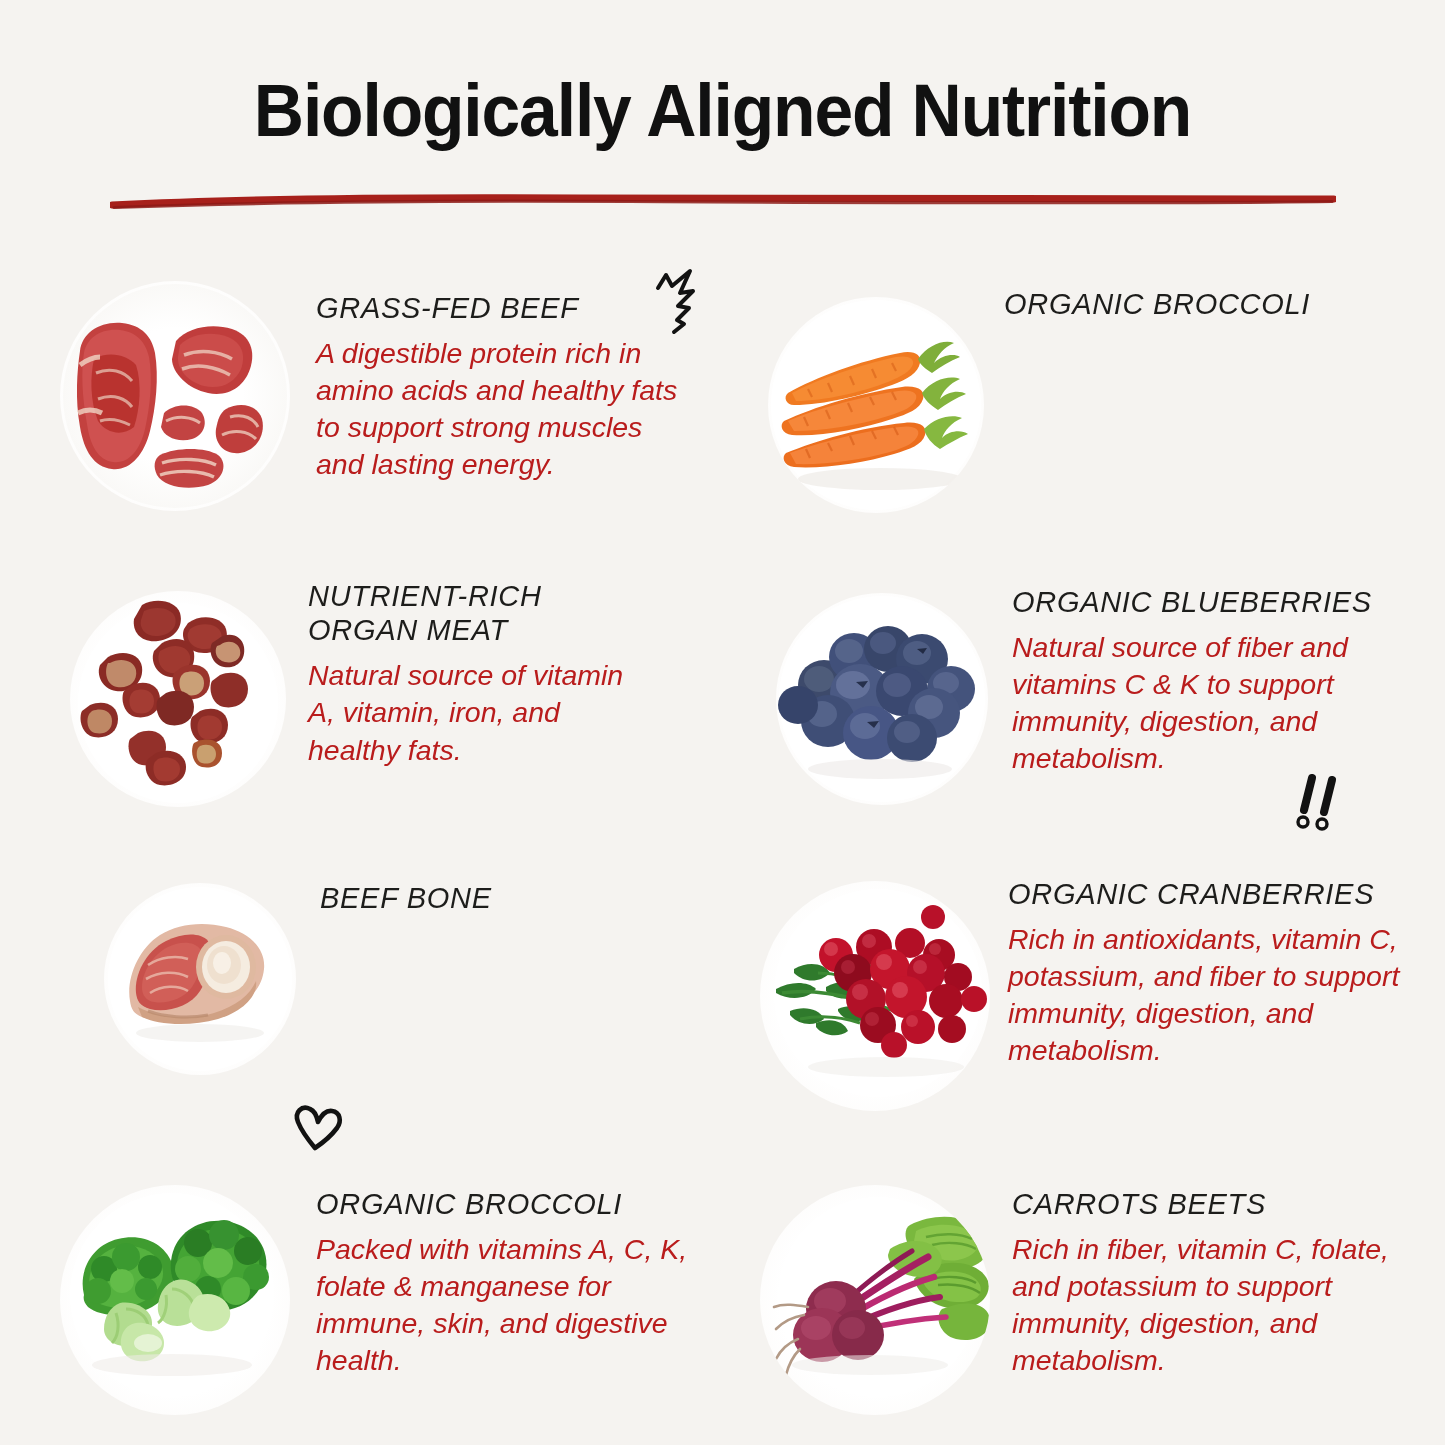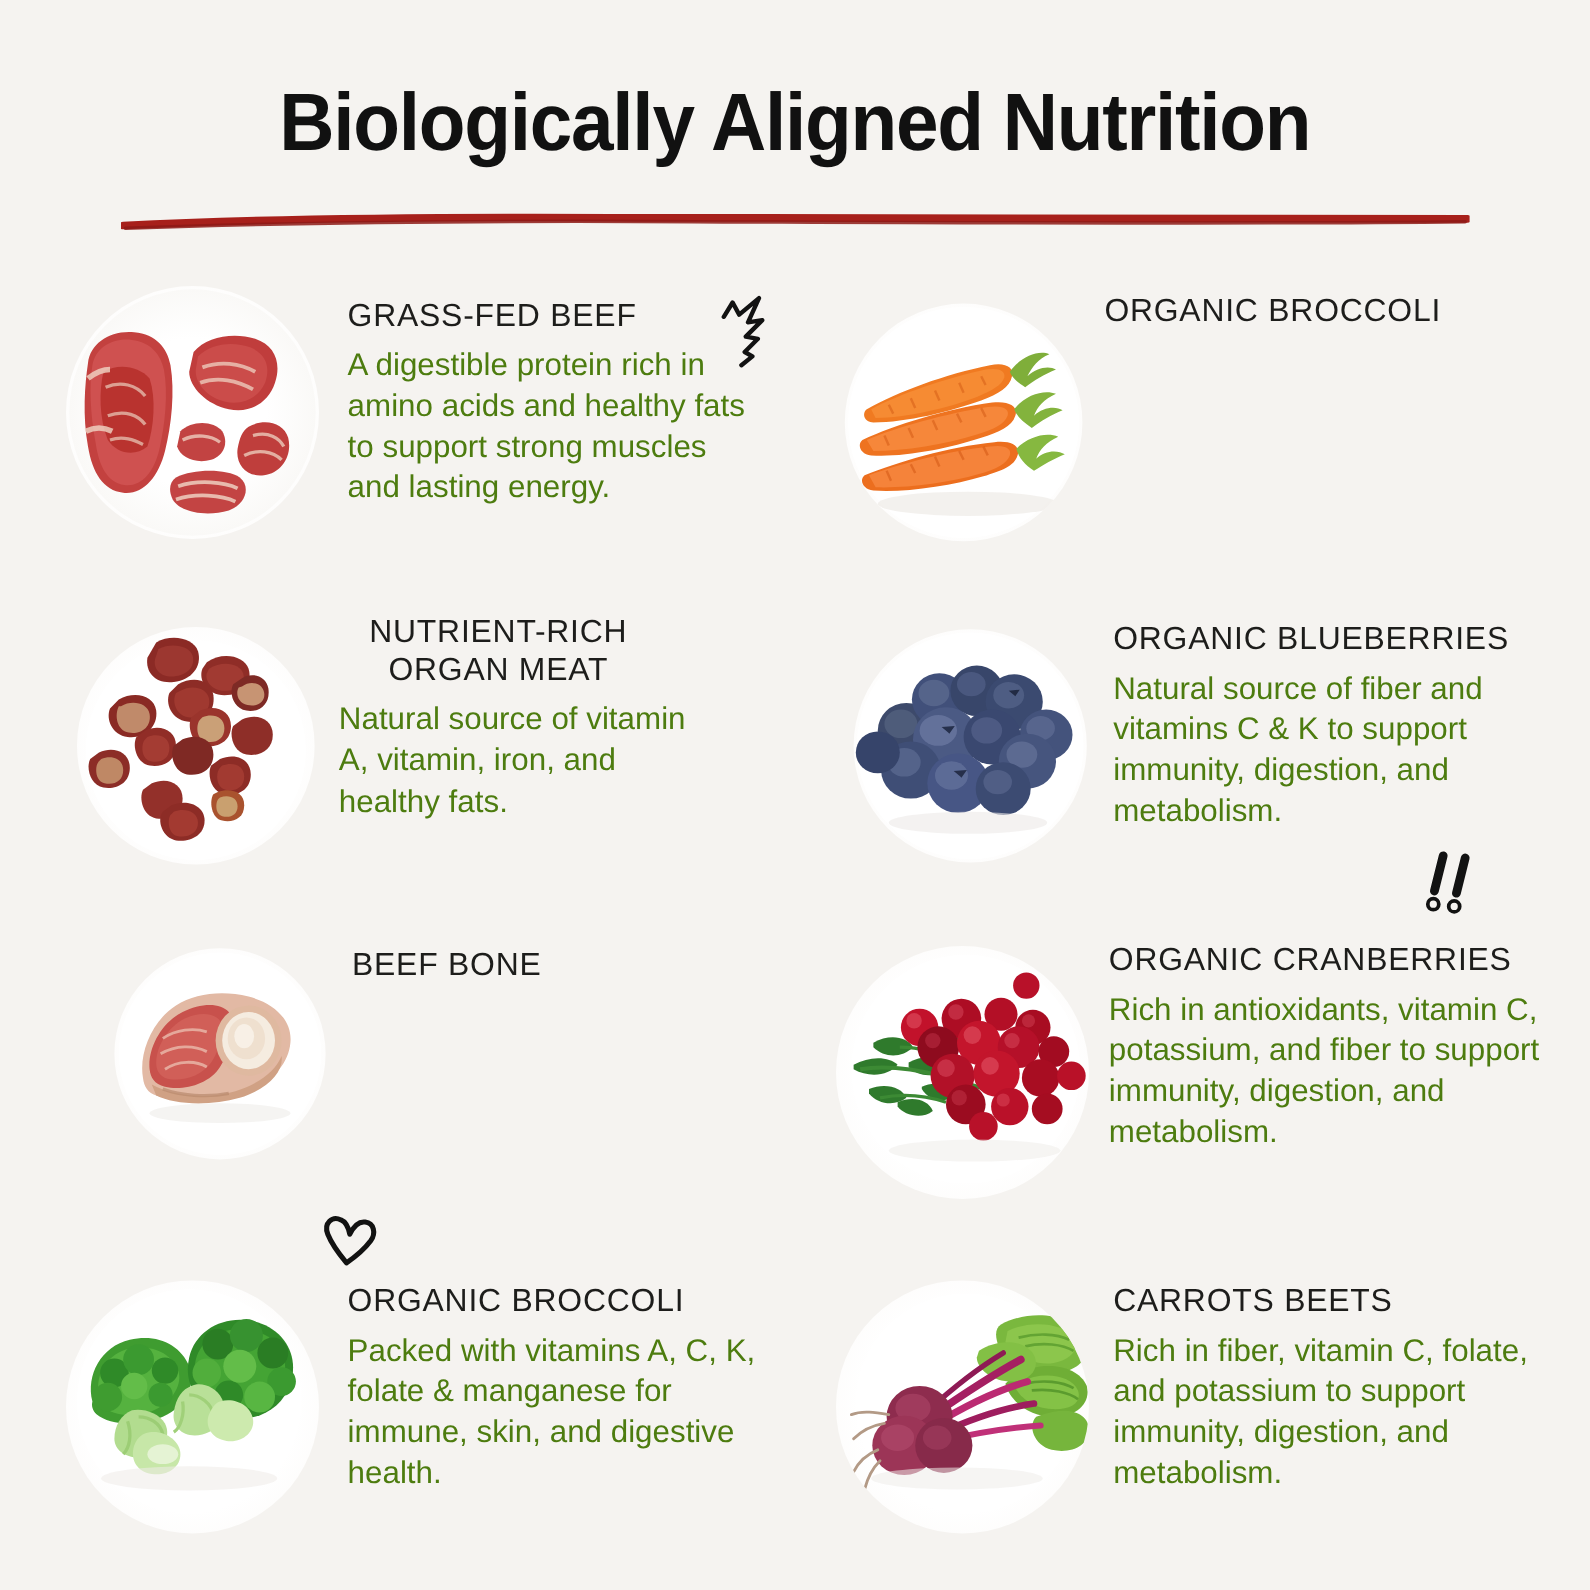--- a/index.html
+++ b/index.html
@@ -42,28 +42,29 @@
     margin: 44px auto 0 auto;
     width: 1226px;
     height: 22px;
     position: relative;
   }
   .rule-wrap svg { display: block; width: 100%; height: 100%; }
 
   
   .grid {
     position: absolute;
-    top: 256px;
+    top: 277px;
     left: 0;
     width: 1293px;
     display: grid;
     grid-template-columns: 660px 665px;
     column-gap: 40px;
     padding-left: 58px;
     box-sizing: border-box;
+    font-style: italic;
   }
 
   .item {
     display: flex;
     align-items: flex-start;
     margin-bottom: 0;
     position: relative;
   }
   .item .thumb {
     flex: 0 0 auto;
@@ -78,21 +79,21 @@
     letter-spacing: 0.7px;
     font-weight: 400;
     color: #1d1d1b;
     margin: 0 0 10px 0;
     line-height: 1.18;
     white-space: pre-line;
   }
   .item-desc {
     font-size: 28.5px;
     line-height: 1.30;
-    color: #4d7c0f;
+    color: #b91c1c;
     margin: 0;
     max-width: 395px;
   }
 
   
   .cell { position: relative; }
   .cell-left  .item-desc { max-width: 380px; }
   .cell-right .item-desc { max-width: 415px; }
 
   
@@ -257,21 +258,21 @@
                 <path d="M68,142 C82,136 96,142 96,156 C96,170 84,176 72,174 C60,172 56,156 60,148 Z" fill="#93302a"></path>
                 <path d="M128,150 C140,146 152,150 152,162 C152,174 142,178 132,176 C122,174 120,158 124,152 Z" fill="#a9522e"></path>
                 <path d="M130,155 C138,152 146,155 146,163 C146,171 139,174 132,172 C125,170 126,158 129,156 Z" fill="#c9a06f"></path>
                 <path d="M86,162 C100,156 116,162 116,176 C116,190 102,196 90,194 C78,192 72,176 78,168 Z" fill="#8d2c26"></path>
                 <path d="M88,168 C98,164 110,168 110,178 C110,188 100,192 91,190 C82,188 82,172 86,170 Z" fill="#a33a31"></path>
               </g>
             </svg>
           </div>
         </div>
         <div class="copy" style="padding-left:22px;padding-top:6px;">
-          <div class="item-title" style="white-space:normal;max-width:290px;text-align:center;">NUTRIENT-RICH ORGAN MEAT</div>
+          <div class="item-title" style="white-space:normal;max-width:290px;">NUTRIENT-RICH ORGAN MEAT</div>
           <p class="item-desc" style="max-width:320px;">Natural source of vitamin A, vitamin, iron, and healthy fats.</p>
         </div>
       </div>
     </div>
 
     <div class="cell cell-right" style="height:290px;">
       <div class="item">
         <div class="thumb" style="margin-left:18px;margin-top:20px;">
           <div class="photo soft" style="width:212px;height:212px;">
             <svg viewBox="0 0 212 212" aria-hidden="true">

